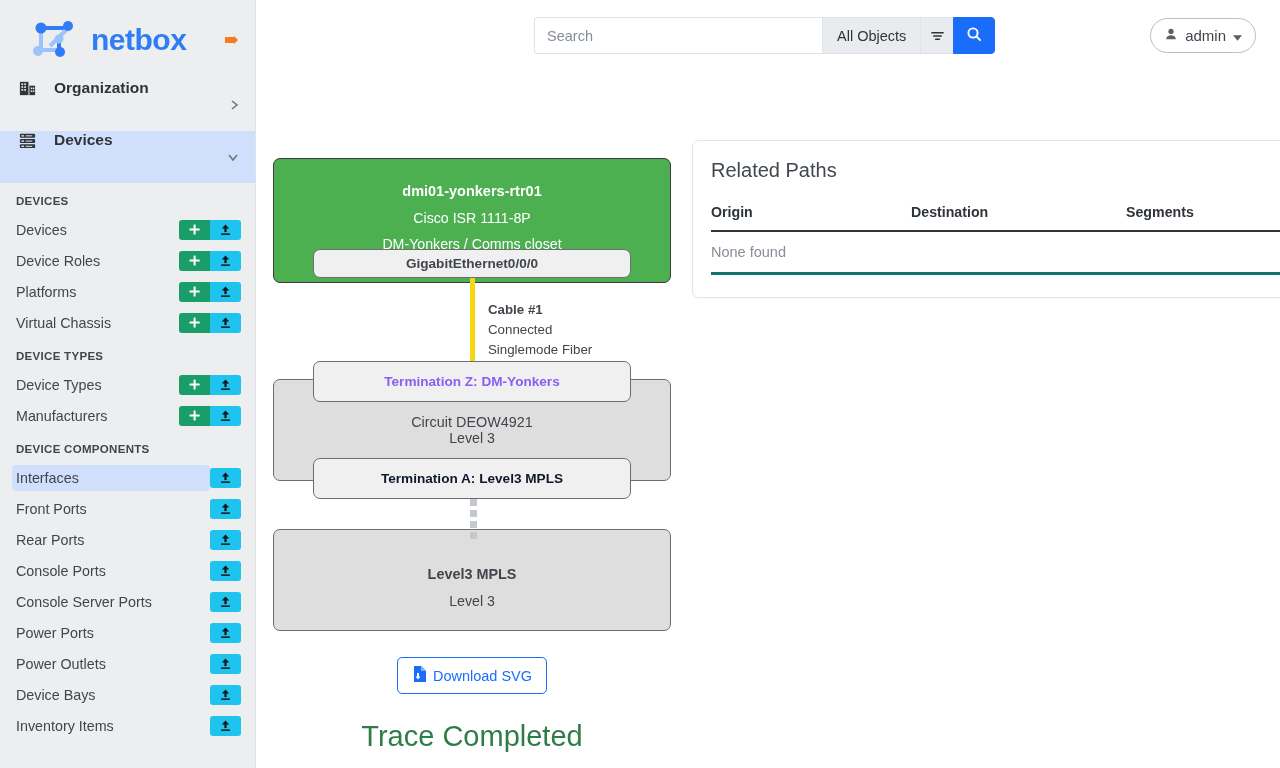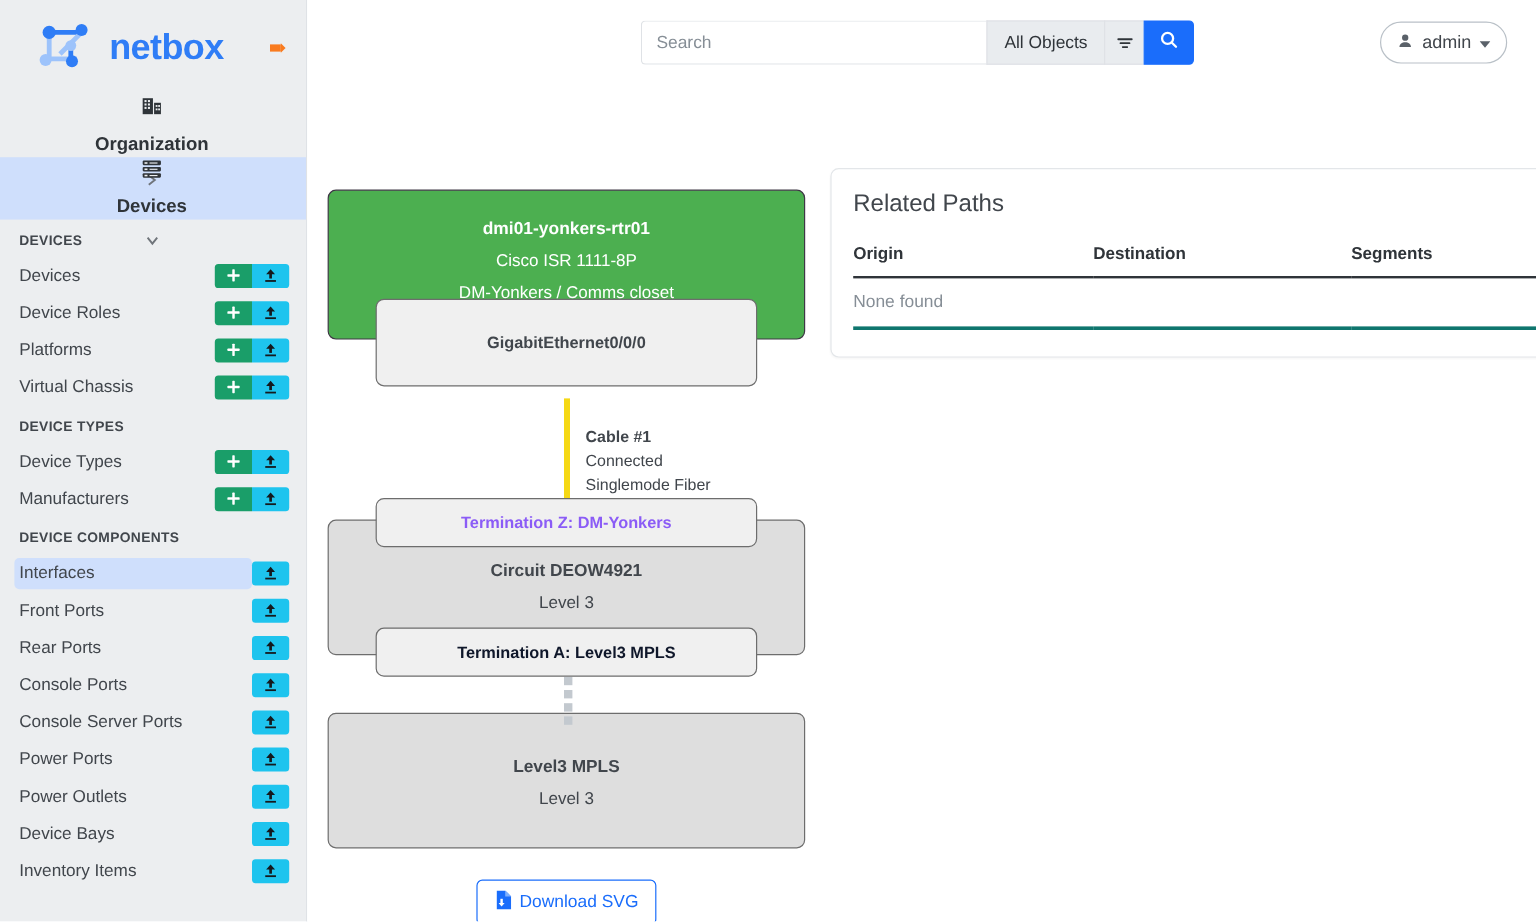--- a/index.html
+++ b/index.html
@@ -26,24 +26,23 @@
     padding: 0 16px 0 28px; gap: 10px;
   }
   .brand-logo { display: flex; align-items: center; gap: 9px; flex: 1; }
   .brand-word {
     font-size: 30px; font-weight: 700; color: #2f7df6;
     letter-spacing: -0.5px; line-height: 1;
   }
   .pin-icon { margin-left: auto; color: #f97b1f; display: flex; align-items: center; }
 
   .nav-group {
-    display: flex; align-items: center; gap: 14px;
+    display: flex; gap: 14px;
     height: 52px; padding: 0 16px 0 14px;
     cursor: pointer;
-    flex-direction: column;
   }
   .nav-group.active { background: #cfdffc; }
   .nav-group .g-icon { width: 26px; display: flex; justify-content: center; color: #2f3439; }
   .nav-group .g-label { font-size: 15.5px; font-weight: 700; color: #2f3439; flex: 1; }
   .nav-group .g-chev { color: #70757b; display: flex; align-items: center; }
 
   .nav-section {
     font-size: 11.5px; font-weight: 700; letter-spacing: 0.3px;
     color: #41464c; padding: 12px 16px 7px 16px;
     text-transform: uppercase;
@@ -126,45 +125,45 @@
   .node-device {
     background: #4caf50; border: 1px solid #3e3845; border-radius: 7px;
     color: #fff; text-align: center; padding: 24px 10px 30px;
     position: relative;
   }
   .node-device .d-name { font-size: 14.5px; font-weight: 700; margin-bottom: 11px; }
   .node-device .d-sub { font-size: 14.2px; font-weight: 400; margin-bottom: 10px; }
   .node-device .d-sub:last-child { margin-bottom: 0; }
 
   .term-box {
-    width: 318px; margin: -34px auto 10px;
+    width: 318px; margin: -34px auto 0;
     background: #f0f0f0; border: 1px solid #6d6d6d; border-radius: 7px;
     text-align: center; font-size: 13.6px; font-weight: 700; color: #41464c;
-    padding: 28px 10px; position: relative; z-index: 3;
+    padding: 6px 10px; position: relative; z-index: 3;
   }
 
   .cable-seg { position: relative; height: 101px; }
   .cable-line {
     position: absolute; left: 197px; top: 0; width: 5px; height: 101px;
     background: #f5d815;
   }
   .cable-info {
     position: absolute; left: 215px; top: 22px;
     font-size: 13.3px; color: #41464c; line-height: 20px;
   }
   .cable-info .ci-title { font-weight: 700; }
 
   .circuit-wrap { position: relative; }
   .circuit-box {
     width: 398px; background: #dedede;
     border: 1px solid #6d6d6d; border-radius: 7px;
     text-align: center; padding: 34px 10px 34px;
     position: relative; z-index: 1;
   }
-  .circuit-box .c-name { font-size: 14.4px; font-weight: 700; color: #41464c; margin-bottom: 11px; }
+  .circuit-box .c-name { font-size: 14.4px; font-weight: 400; color: #41464c; }
   .circuit-box .c-sub { font-size: 14.2px; color: #41464c; }
   .term-over-top {
     position: absolute; left: 40px; top: -18px; width: 318px; z-index: 3;
     background: #f0f0f0; border: 1px solid #6d6d6d; border-radius: 7px;
     text-align: center; font-size: 13.6px; font-weight: 700; color: #8b5cf6;
     padding: 12px 10px;
   }
   .term-over-bot {
     position: absolute; left: 40px; bottom: -18px; width: 318px; z-index: 3;
     background: #f0f0f0; border: 1px solid #6d6d6d; border-radius: 7px;
@@ -173,21 +172,21 @@
   }
 
   .dotted-seg { position: relative; height: 48px; }
   .dot {
     position: absolute; left: 197px; width: 7px; height: 7px; background: #c3c9cf;
   }
 
   .node-network {
     width: 398px; background: #dedede;
     border: 1px solid #6d6d6d; border-radius: 7px;
-    text-align: center; padding: 36px 10px 32px;
+    text-align: center; padding: 36px 10px 21px;
   }
   .node-network .n-name { font-size: 14.4px; font-weight: 700; color: #41464c; margin-bottom: 11px; }
   .node-network .n-sub { font-size: 14.2px; color: #41464c; }
 
   .dl-btn {
     display: inline-flex; align-items: center; gap: 7px;
     margin: 26px auto 0; padding: 8px 14px;
     border: 1px solid #1a6dfb; border-radius: 5px;
     color: #1a6dfb; background: #fff; font-size: 14.5px; cursor: pointer;
   }

